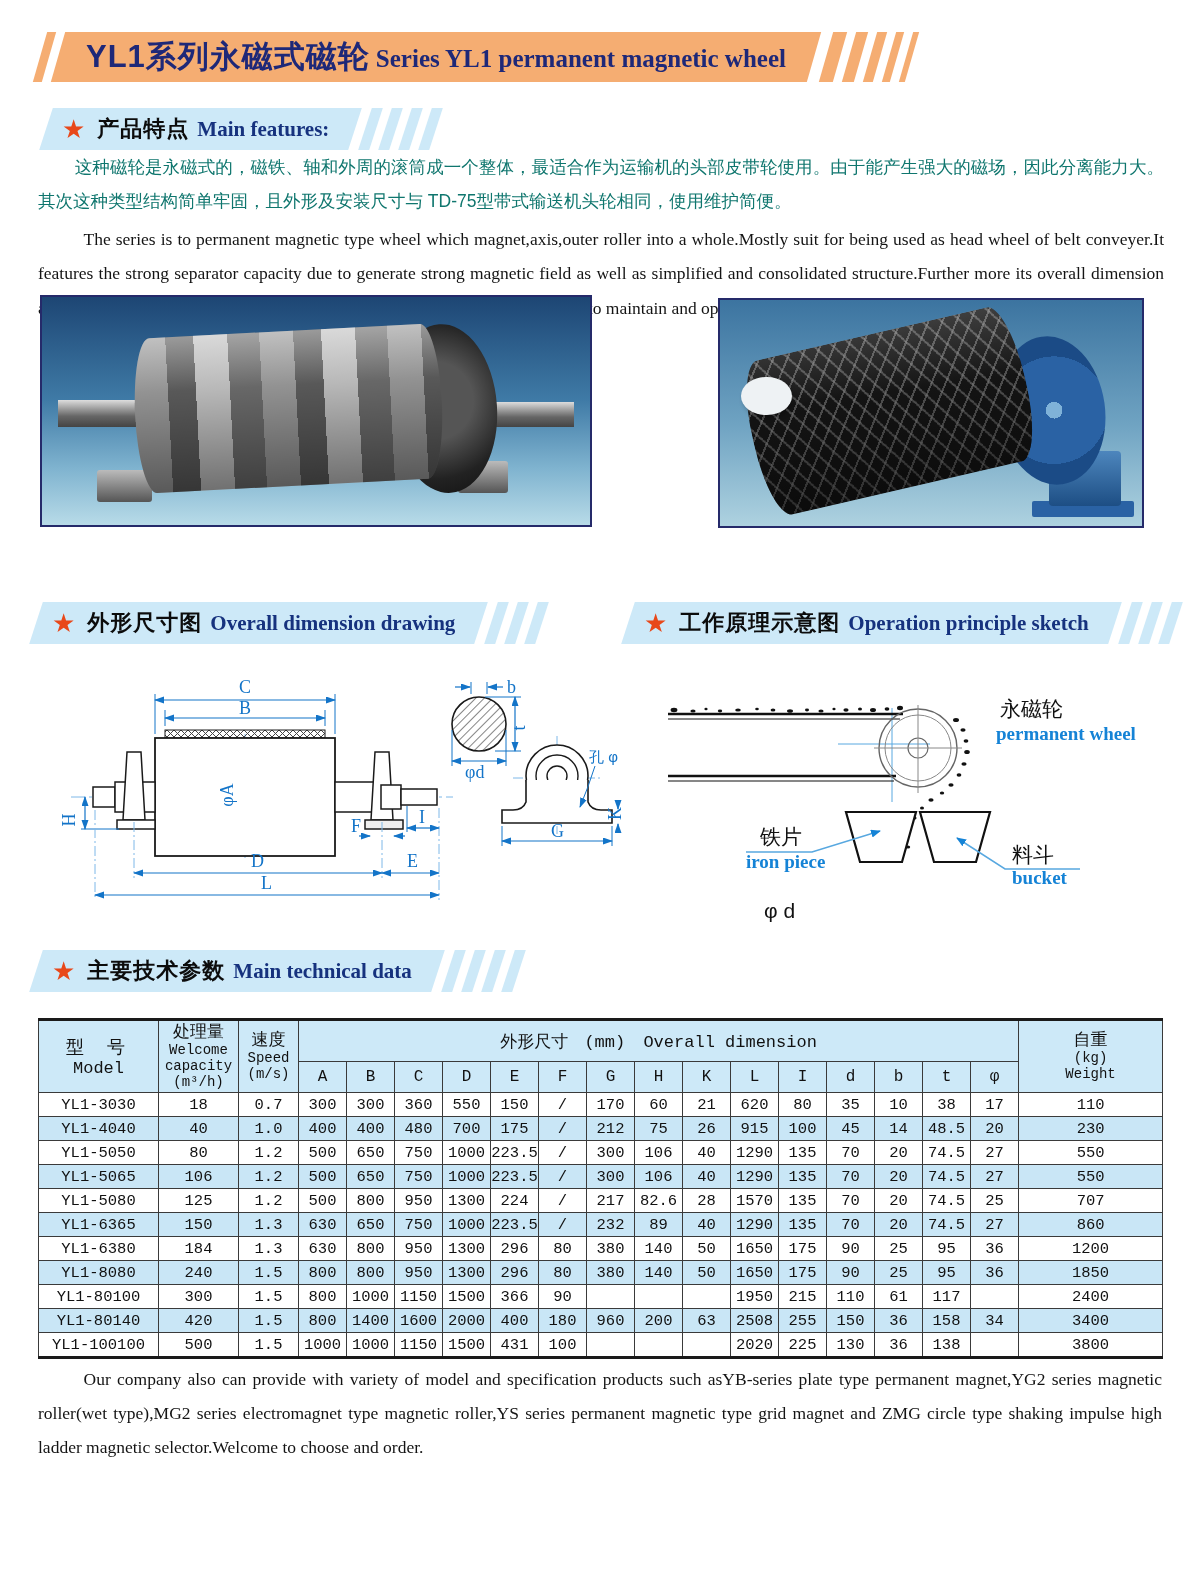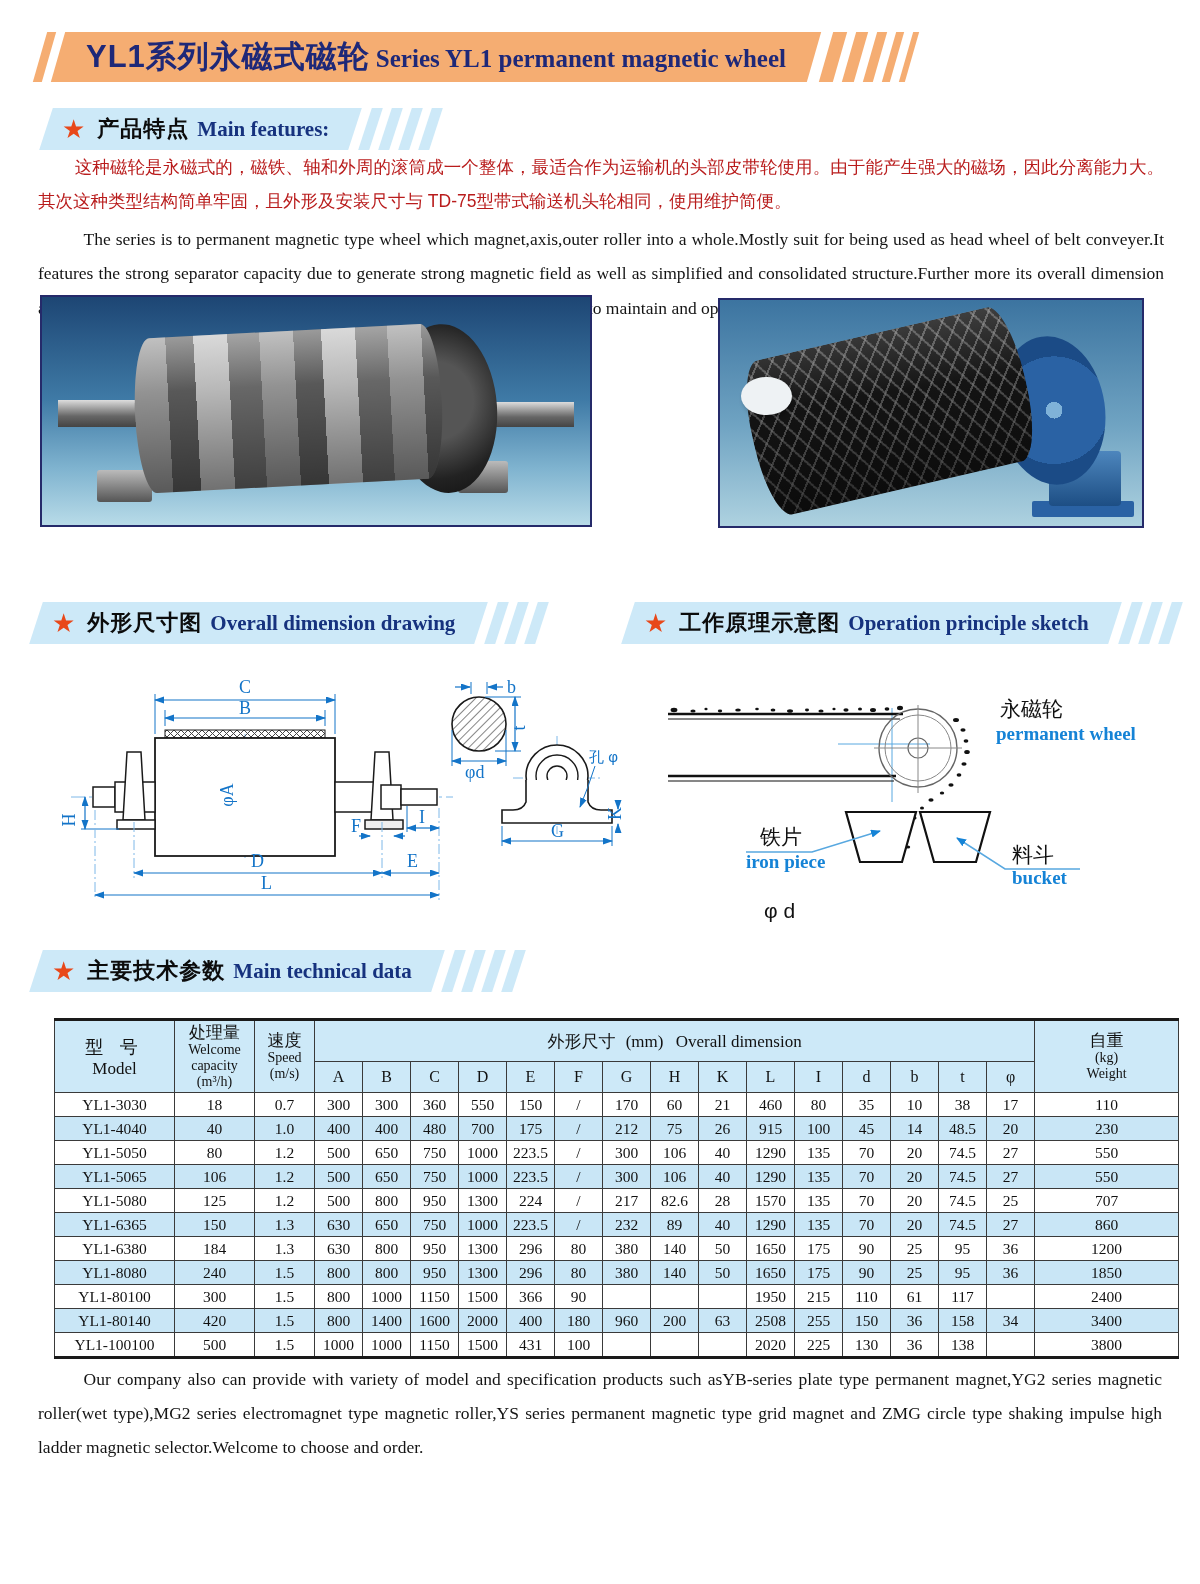--- a/index.html
+++ b/index.html
@@ -22,21 +22,21 @@
   .sh-band{background:#cde9f8;transform:skewX(-18deg);display:flex;align-items:center;
            padding:0 26px 0 16px;}
   .sh-inner{transform:skewX(18deg);display:flex;align-items:center;white-space:nowrap;}
   .sh-star{color:#e8481a;font-size:26px;margin-right:12px;line-height:1;}
   .sh-zh{font-size:22px;font-weight:bold;color:#0c0c0c;letter-spacing:1px;}
   .sh-en{font-size:21px;font-weight:bold;color:#16327e;font-family:"Liberation Serif",serif;margin-left:8px;}
   .sh-stripes{display:flex;margin-left:10px;}
   .sh-stripes i{display:block;width:11px;background:#cde9f8;transform:skewX(-18deg);margin-right:9px;}
 
   
-  .para-zh{font-size:17.5px;line-height:1.95;text-align:justify;text-indent:2.1em;color:#b91c1c;margin:0;}
+  .para-zh{font-size:17.5px;line-height:1.95;text-align:justify;text-indent:2.1em;color:#0f766e;margin:0;}
   .para-en{font-size:17.5px;line-height:1.95;text-align:justify;text-indent:2.6em;color:#141414;
            font-family:"Liberation Serif",serif;margin:4px 0 0 0;}
 
   
   .photo{position:absolute;border:2px solid #252a6a;overflow:hidden;}
   .photo1-bg{position:absolute;inset:0;background:linear-gradient(180deg,#1d4674 0%,#3f7aa6 45%,#7fb3cf 75%,#b8dbe8 100%);}
   .p1-shaft{position:absolute;background:linear-gradient(180deg,#ddd,#666 60%,#444);}
   .p1-body{position:absolute;left:17%;top:15%;width:56%;height:68%;border-radius:18px/50%;
            transform:rotate(-3deg);
            background:repeating-linear-gradient(90deg,#9a9a9a 0 34px,#5d5d5d 34px 62px,#c2c2c2 62px 96px,#6d6d6d 96px 128px);}
@@ -61,22 +61,22 @@
            box-shadow:2px 3px 4px rgba(0,0,0,.25);}
 
   
   .drawing{position:absolute;}
   .dim-txt{font-family:"Liberation Serif",serif;font-size:18px;fill:#1374c8;}
   .dim-zh{font-size:15px;fill:#1374c8;font-family:"Liberation Sans",sans-serif;}
   .sk-zh{font-size:21px;fill:#111;font-family:"Liberation Sans",sans-serif;}
   .sk-en{font-size:19px;font-weight:bold;fill:#1583d6;font-family:"Liberation Serif",serif;}
 
   
-  table.tech{position:absolute;left:54px;top:1018px;width:1124px;border-collapse:collapse;table-layout:fixed;
-             font-family:Liberation Serif, serif;}
+  table.tech{position:absolute;left:38px;top:1018px;width:1124px;border-collapse:collapse;table-layout:fixed;
+             font-family:Liberation Mono, monospace;}
   table.tech th,table.tech td{border:1px solid #3a3a3a;text-align:center;vertical-align:middle;
              padding:0;overflow:hidden;white-space:nowrap;}
   table.tech{border-top:3px solid #1a1a1a;border-bottom:3px solid #1a1a1a;}
   table.tech thead th{background:#cde9f8;font-weight:normal;}
   .th-model{font-size:17px;}
   .th-model .zh{letter-spacing:6px;font-size:18px;}
   .th-small{font-size:14px;line-height:1.15;}
   .th-small .zh{font-size:17px;}
   .th-dims{font-size:17px;height:40px;}
   .th-dims .unit{margin:0 8px 0 6px;}
@@ -427,21 +427,21 @@
           <td>0.7</td>
           <td>300</td>
           <td>300</td>
           <td>360</td>
           <td>550</td>
           <td>150</td>
           <td>/</td>
           <td>170</td>
           <td>60</td>
           <td>21</td>
-          <td>460</td>
+          <td>620</td>
           <td>80</td>
           <td>35</td>
           <td>10</td>
           <td>38</td>
           <td>17</td>
           <td>110</td>
         </tr>
         <tr class="alt">
           <td class="model-cell">YL1-4040</td>
           <td>40</td>

